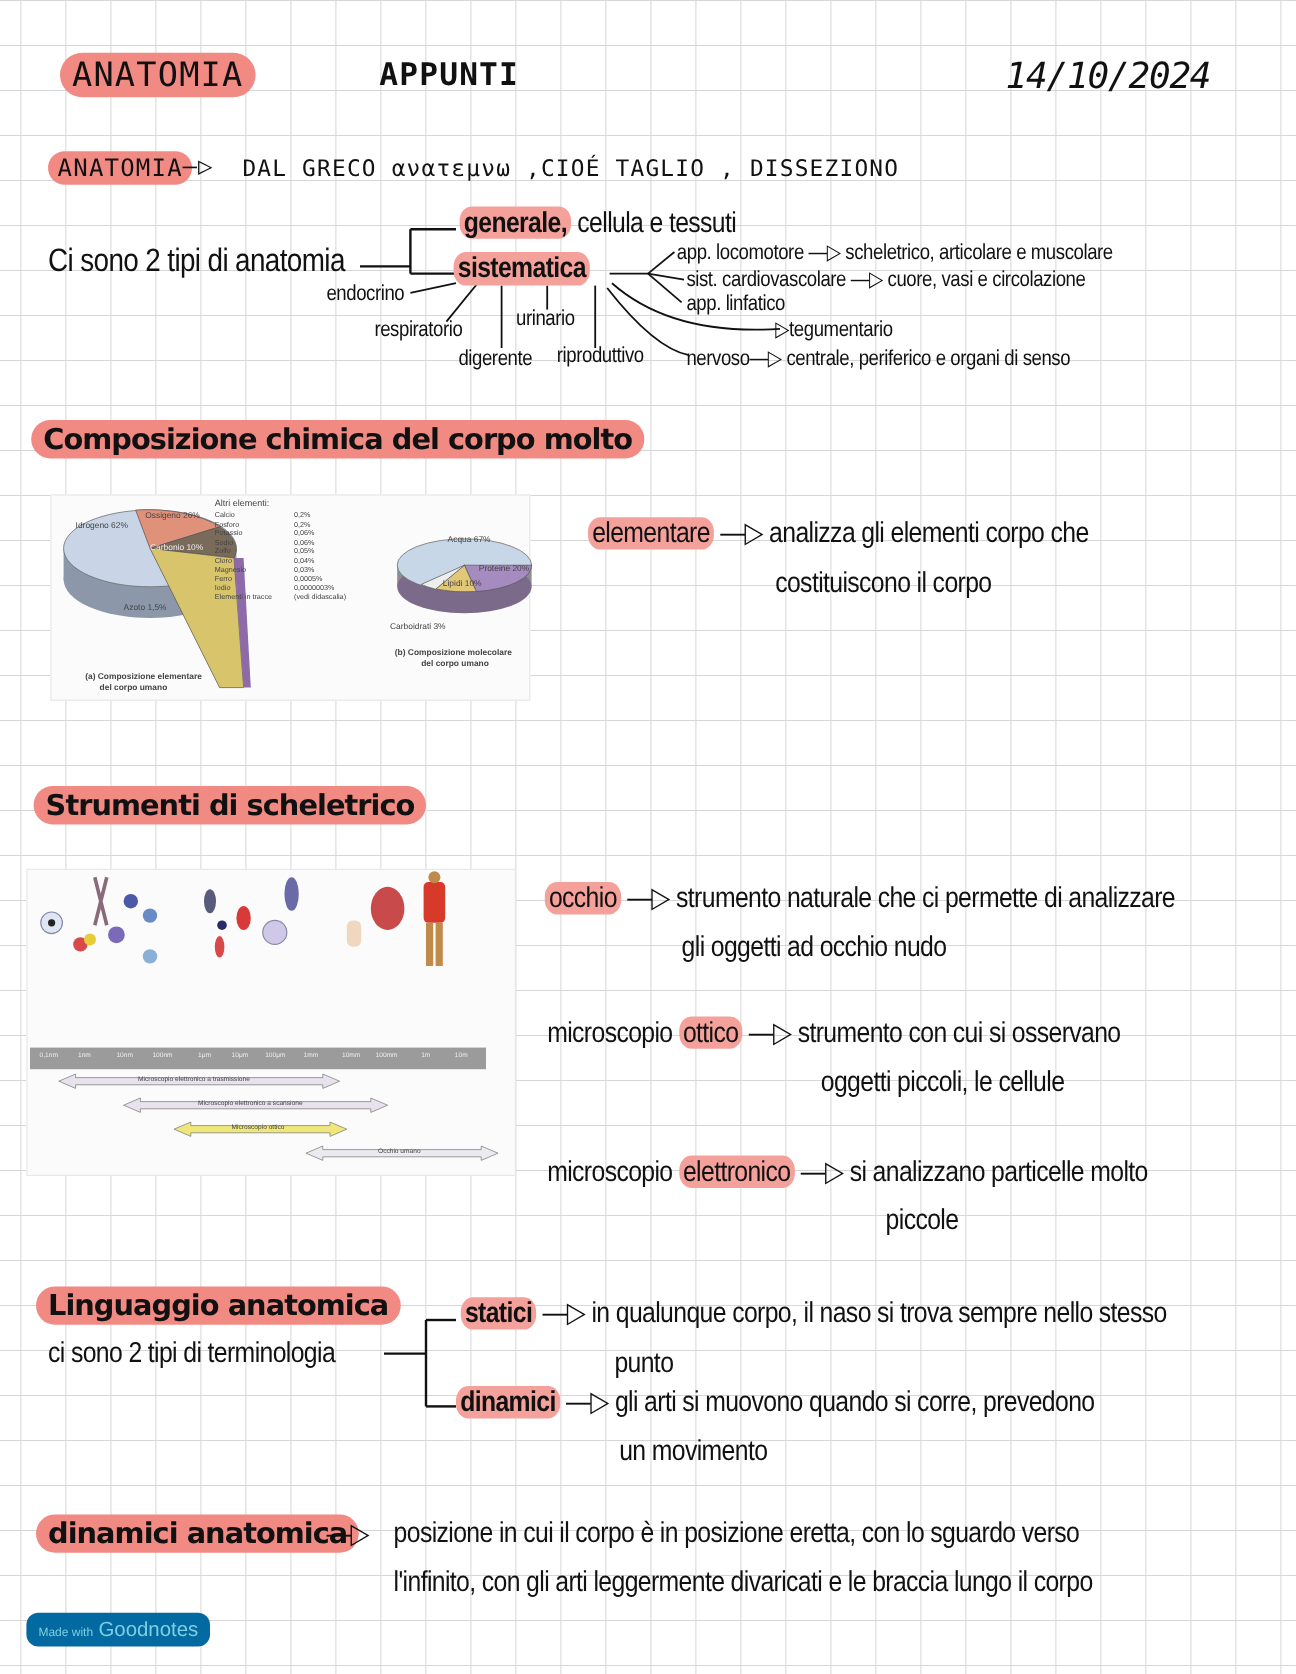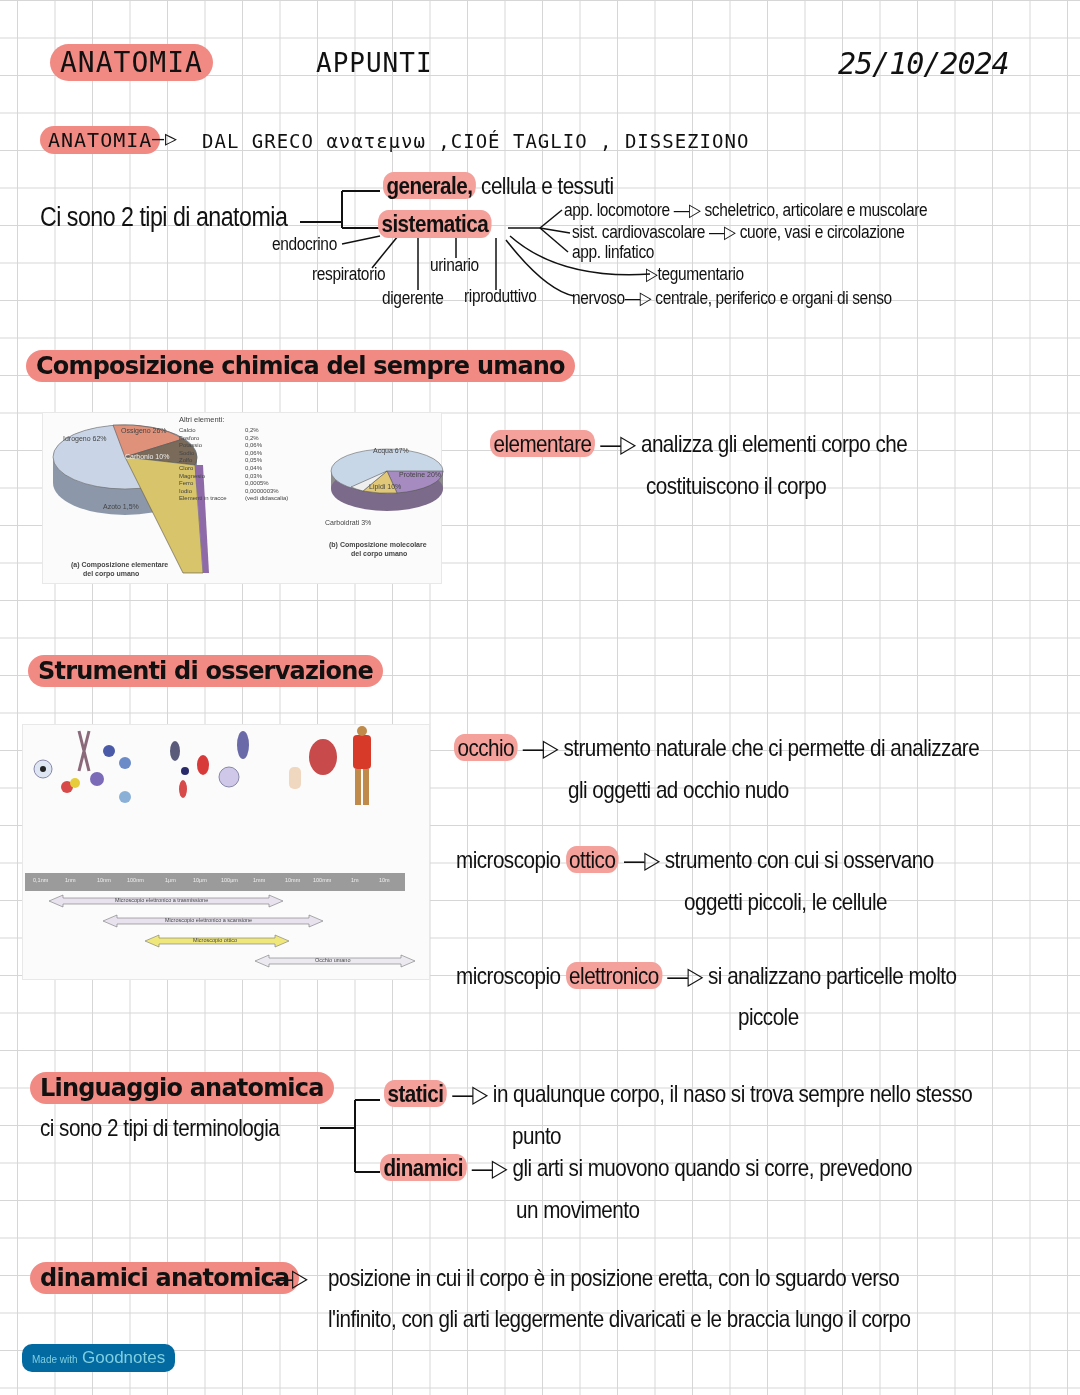--- a/index.html
+++ b/index.html
@@ -24,22 +24,22 @@
   .bold { font-weight:bold; }
   svg.lines { position:absolute; left:0; top:0; pointer-events:none; }
   .figure { position:absolute; background:#fbfbfb; border:1px solid #e8e8e8;text-decoration:underline; }
   .figtxt { position:absolute; font-family:"Liberation Sans", sans-serif; font-size:7px; color:#444; white-space:nowrap; }
   .watermark { position:absolute; left:22px; top:1344px; padding:4px 10px; border-radius:10px; background:#0369a1; color:#7ecfe0; font-family:"Liberation Sans", sans-serif; }
 </style>
 </head>
 <body>
 
 <div class="abs hl caps" style="left:50px;top:44px;font-size:28px;padding:2px 10px;border-radius:20px;">ANATOMIA</div>
-<div class="abs caps" style="left:316px;top:48px;font-size:26px;">APPUNTI</div>
-<div class="abs caps" style="left:838px;top:46px;font-size:30px;font-style:italic;letter-spacing:-1px;">25/10/2024</div>
+<div class="abs caps" style="left:316px;top:48px;font-size:26px;font-weight:bold;">APPUNTI</div>
+<div class="abs caps" style="left:838px;top:46px;font-size:30px;font-style:italic;letter-spacing:-1px;">14/10/2024</div>
 
 <div class="abs hl caps" style="left:40px;top:126px;font-size:20px;padding:2px 8px;">ANATOMIA</div>
 <div class="abs caps" style="left:152px;top:126px;font-size:20px;">—▷</div>
 <div class="abs caps" style="left:202px;top:130px;font-size:19px;">DAL GRECO ανατεμνω ,CIOÉ TAGLIO , DISSEZIONO</div>
 
 <svg class="lines" width="1080" height="1395">
 
   <line x1="300" y1="222" x2="342" y2="222" stroke="#111" stroke-width="2"></line>
   <line x1="342" y1="191" x2="342" y2="228" stroke="#111" stroke-width="2"></line>
   <line x1="342" y1="191" x2="380" y2="191" stroke="#111" stroke-width="2"></line>
@@ -89,21 +89,21 @@
 </div>
 <div class="abs sm" style="left:572px;top:242px;">app. linfatico</div>
 <div class="abs sm" style="left:646px;top:263px;">
   <span>▷</span><span>tegumentario</span>
 </div>
 <div class="abs sm" style="left:572px;top:287px;">
   <span>nervoso</span><span>—▷</span>
   <span>centrale, periferico e organi di senso</span>
 </div>
 
-<div class="abs sect" style="left:26px;top:350px;">Composizione chimica del sempre umano</div>
+<div class="abs sect" style="left:26px;top:350px;">Composizione chimica del corpo molto</div>
 
 <div class="figure" style="left:42px;top:412px;width:398px;height:170px;">
   <svg width="398" height="170" style="position:absolute;left:0;top:0;">
     <ellipse cx="82" cy="44" rx="72" ry="32" fill="#b8c6d9"></ellipse>
     <rect x="10" y="44" width="144" height="26" fill="#8c98aa"></rect>
     <ellipse cx="82" cy="70" rx="72" ry="32" fill="#8c98aa"></ellipse>
     <ellipse cx="82" cy="44" rx="72" ry="32" fill="#c9d5e6" stroke="#666" stroke-width="0.6"></ellipse>
     <path d="M82 44 L70 12 A72 32 0 0 1 140 26 Z" fill="#e0917a" stroke="#555" stroke-width="0.6"></path>
     <path d="M82 44 L140 26 A72 32 0 0 1 152 52 Z" fill="#7a6a5a" stroke="#555" stroke-width="0.6"></path>
     <polygon points="82,44 152,52 160,160 140,160" fill="#d8c46a" stroke="#555" stroke-width="0.6"></polygon>
@@ -145,21 +145,21 @@
   <div class="figtxt" style="left:308px;top:137px;font-weight:bold;">del corpo umano</div>
 </div>
 
 <div class="abs txt" style="left:490px;top:430px;">
   <span class="hl-soft">elementare</span>
   <span>—▷</span>
   <span>analizza gli elementi corpo che</span>
 </div>
 <div class="abs txt" style="left:646px;top:472px;">costituiscono il corpo</div>
 
-<div class="abs sect" style="left:28px;top:655px;">Strumenti di osservazione</div>
+<div class="abs sect" style="left:28px;top:655px;">Strumenti di scheletrico</div>
 
 <div class="figure" style="left:22px;top:724px;width:406px;height:254px;">
   <svg width="406" height="254" style="position:absolute;left:0;top:0;">
     <circle cx="20" cy="44" r="9" fill="#dde6f2" stroke="#88a" stroke-width="1"></circle>
       <circle cx="20" cy="44" r="3" fill="#222"></circle>
     <circle cx="44" cy="62" r="6" fill="#d84a4a"></circle>
       <circle cx="52" cy="58" r="5" fill="#e6cc3a"></circle>
     <path d="M56 6 L66 46 M66 6 L56 46" stroke="#8a6a7a" stroke-width="3"></path>
     <circle cx="74" cy="54" r="7" fill="#7a6ab8"></circle>
     <circle cx="86" cy="26" r="6" fill="#4a5aa8"></circle>

